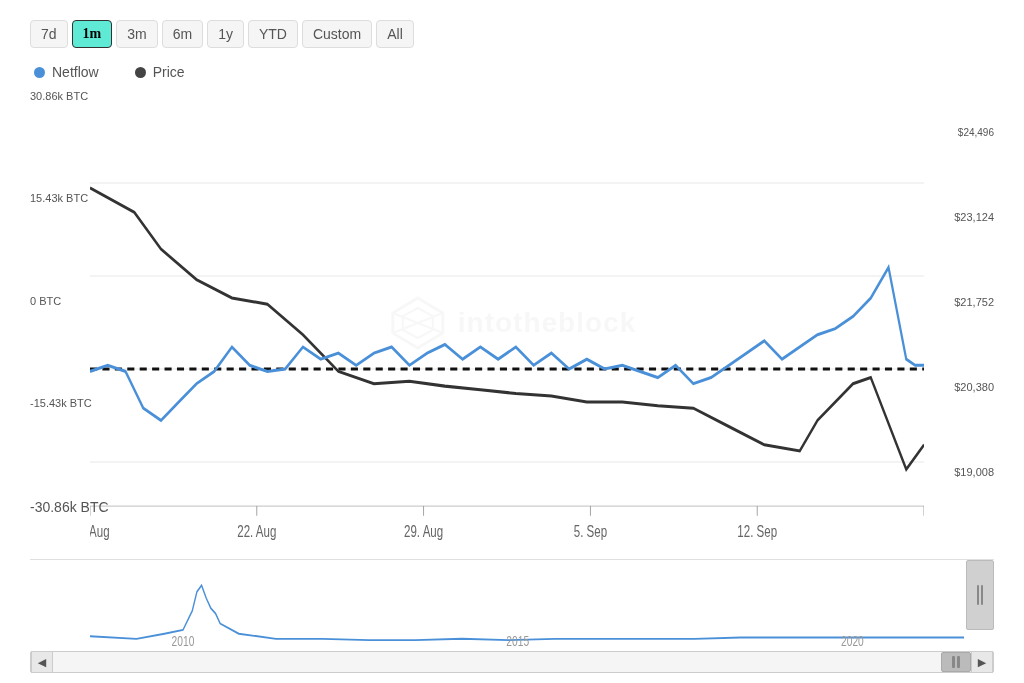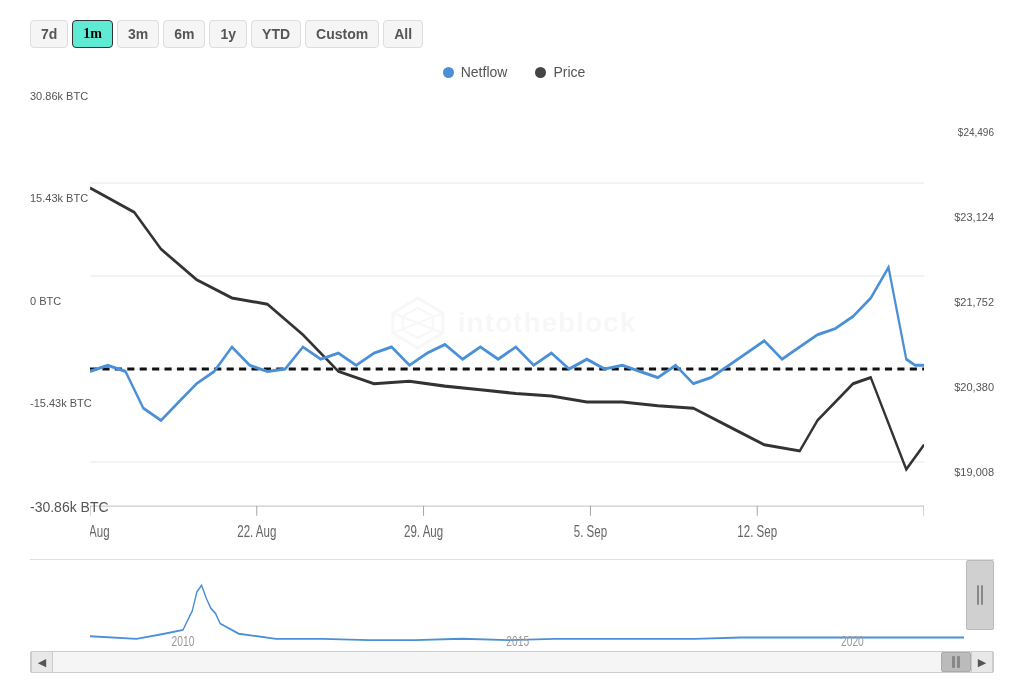--- a/index.html
+++ b/index.html
@@ -26,37 +26,36 @@
       margin-bottom: 16px;
     }
     .time-btn {
       padding: 5px 10px;
       border: 1px solid #ddd;
       border-radius: 4px;
       background: #f5f5f5;
       color: #555;
       font-size: 14px;
       cursor: pointer;
-      font-weight: 700;
+      font-weight: 400;
     }
     .time-btn.active {
       background: #5eead4;
       border-color: #333;
       font-weight: 700;
       color: #000;
       font-family: Liberation Serif, serif;
     }
     
     .legend {
       display: flex;
       align-items: center;
-      gap: 28px;
+      gap: 36px;
       margin-bottom: 10px;
       padding-left: 4px;
-      justify-content: center;
     }
     .legend-item {
       display: flex;
       align-items: center;
       gap: 7px;
       font-size: 14px;
       color: #555;
     }
     .legend-dot {
       width: 11px;

